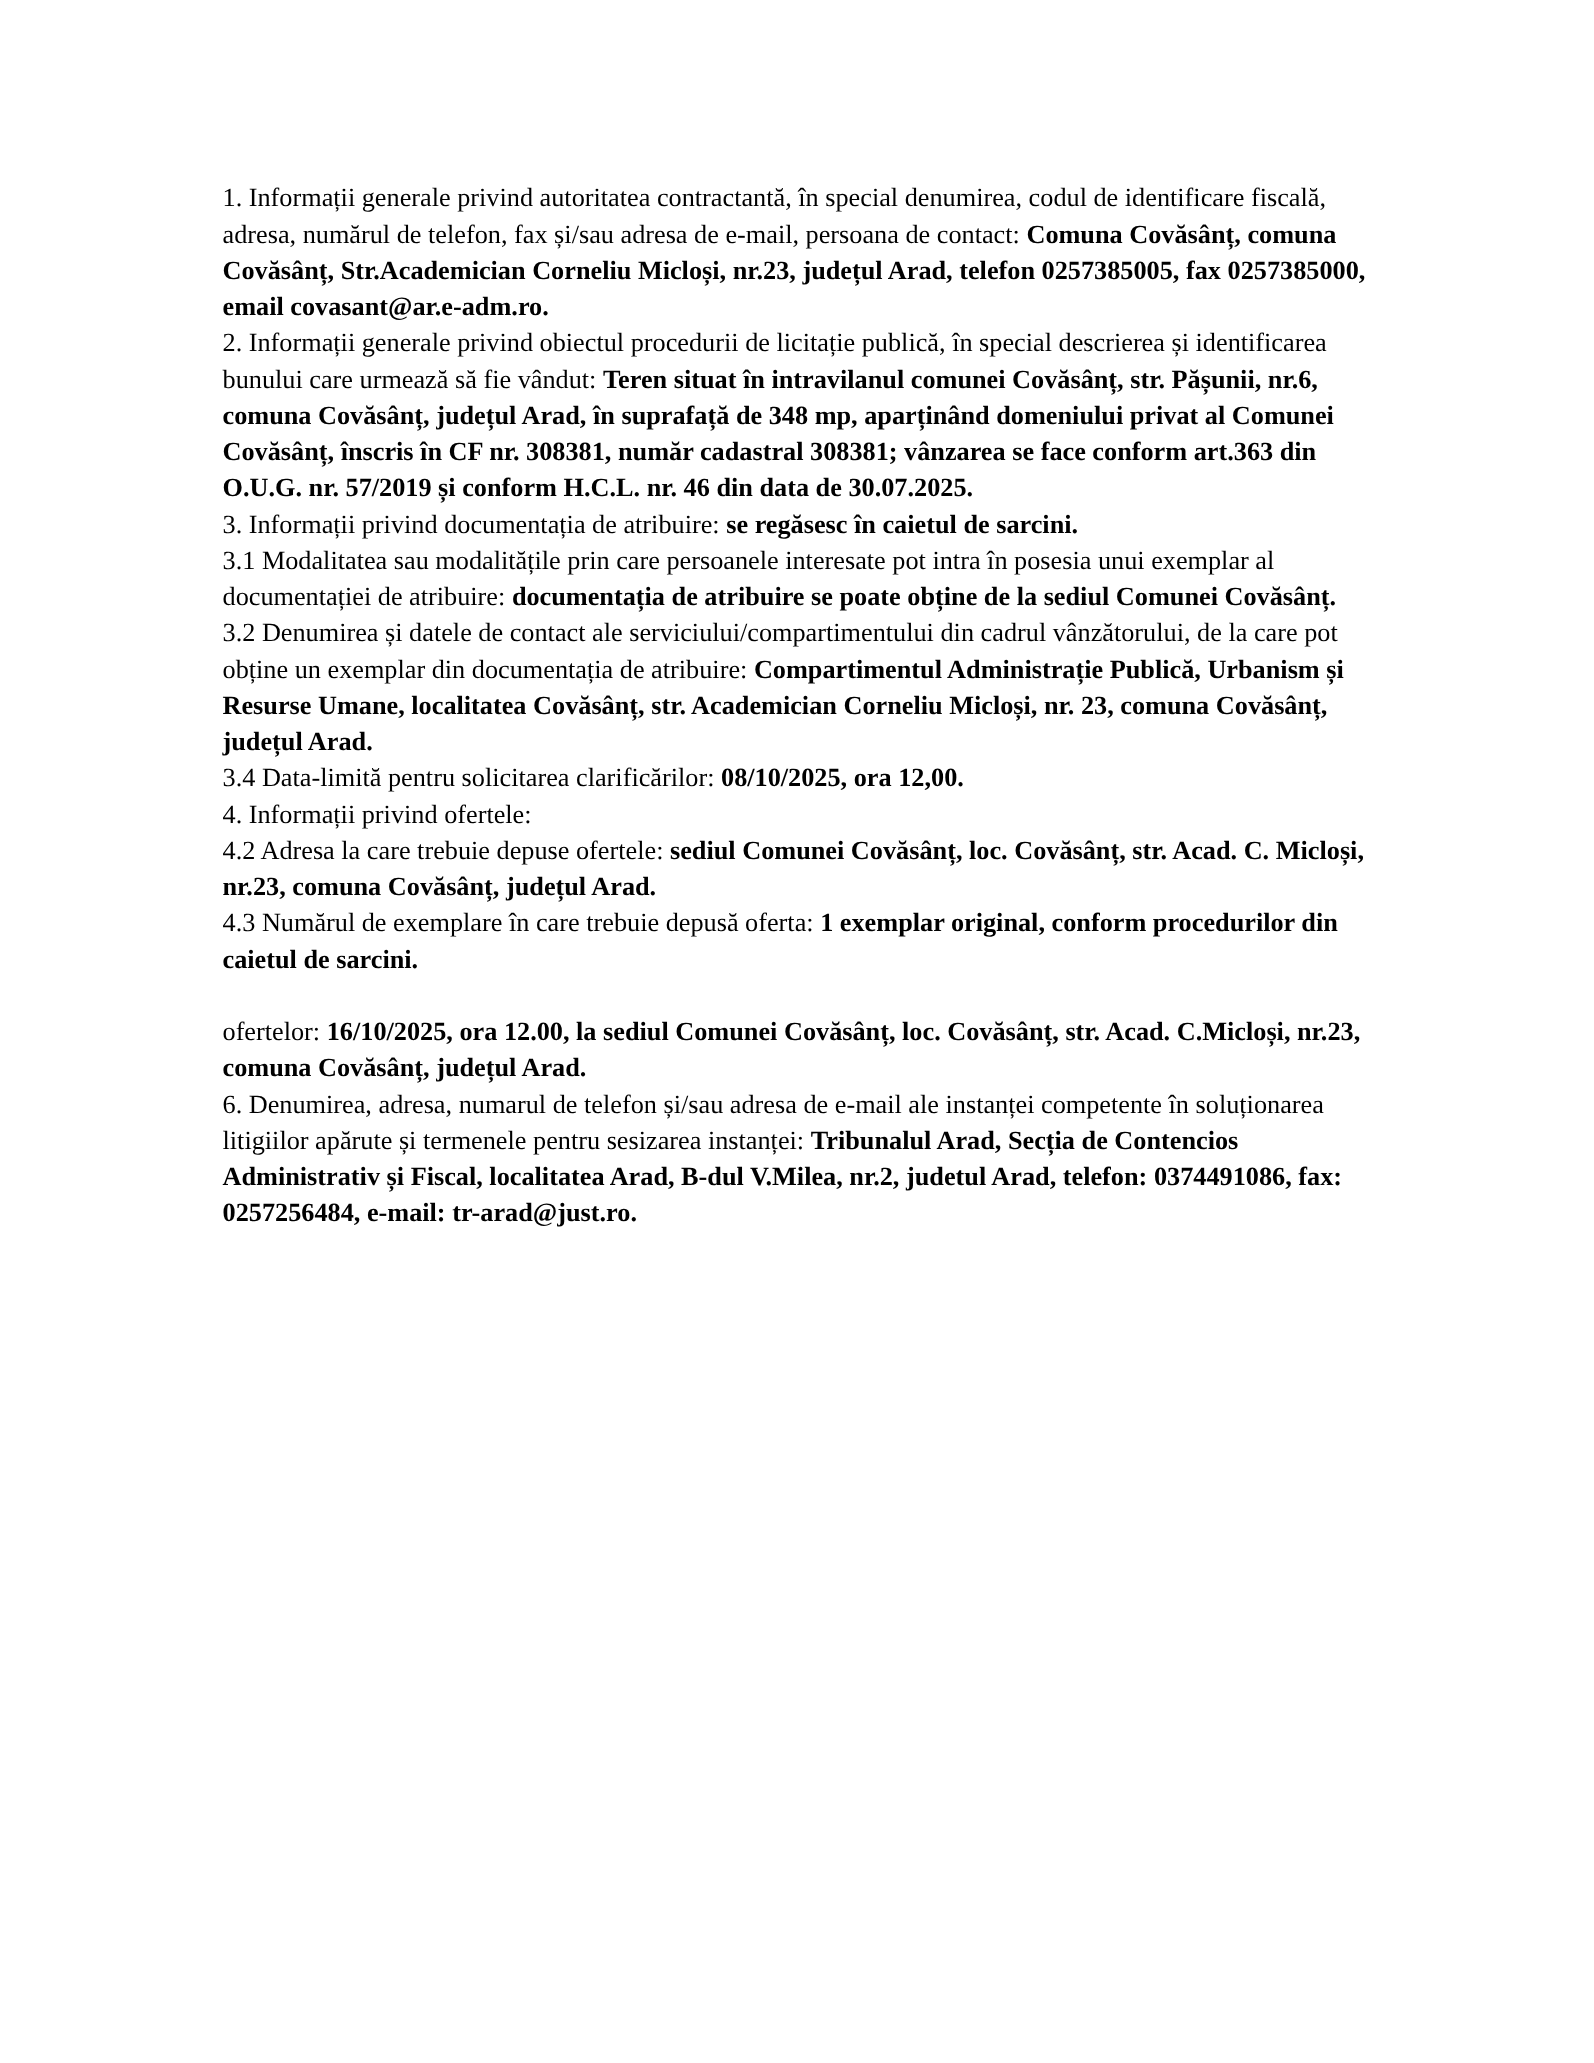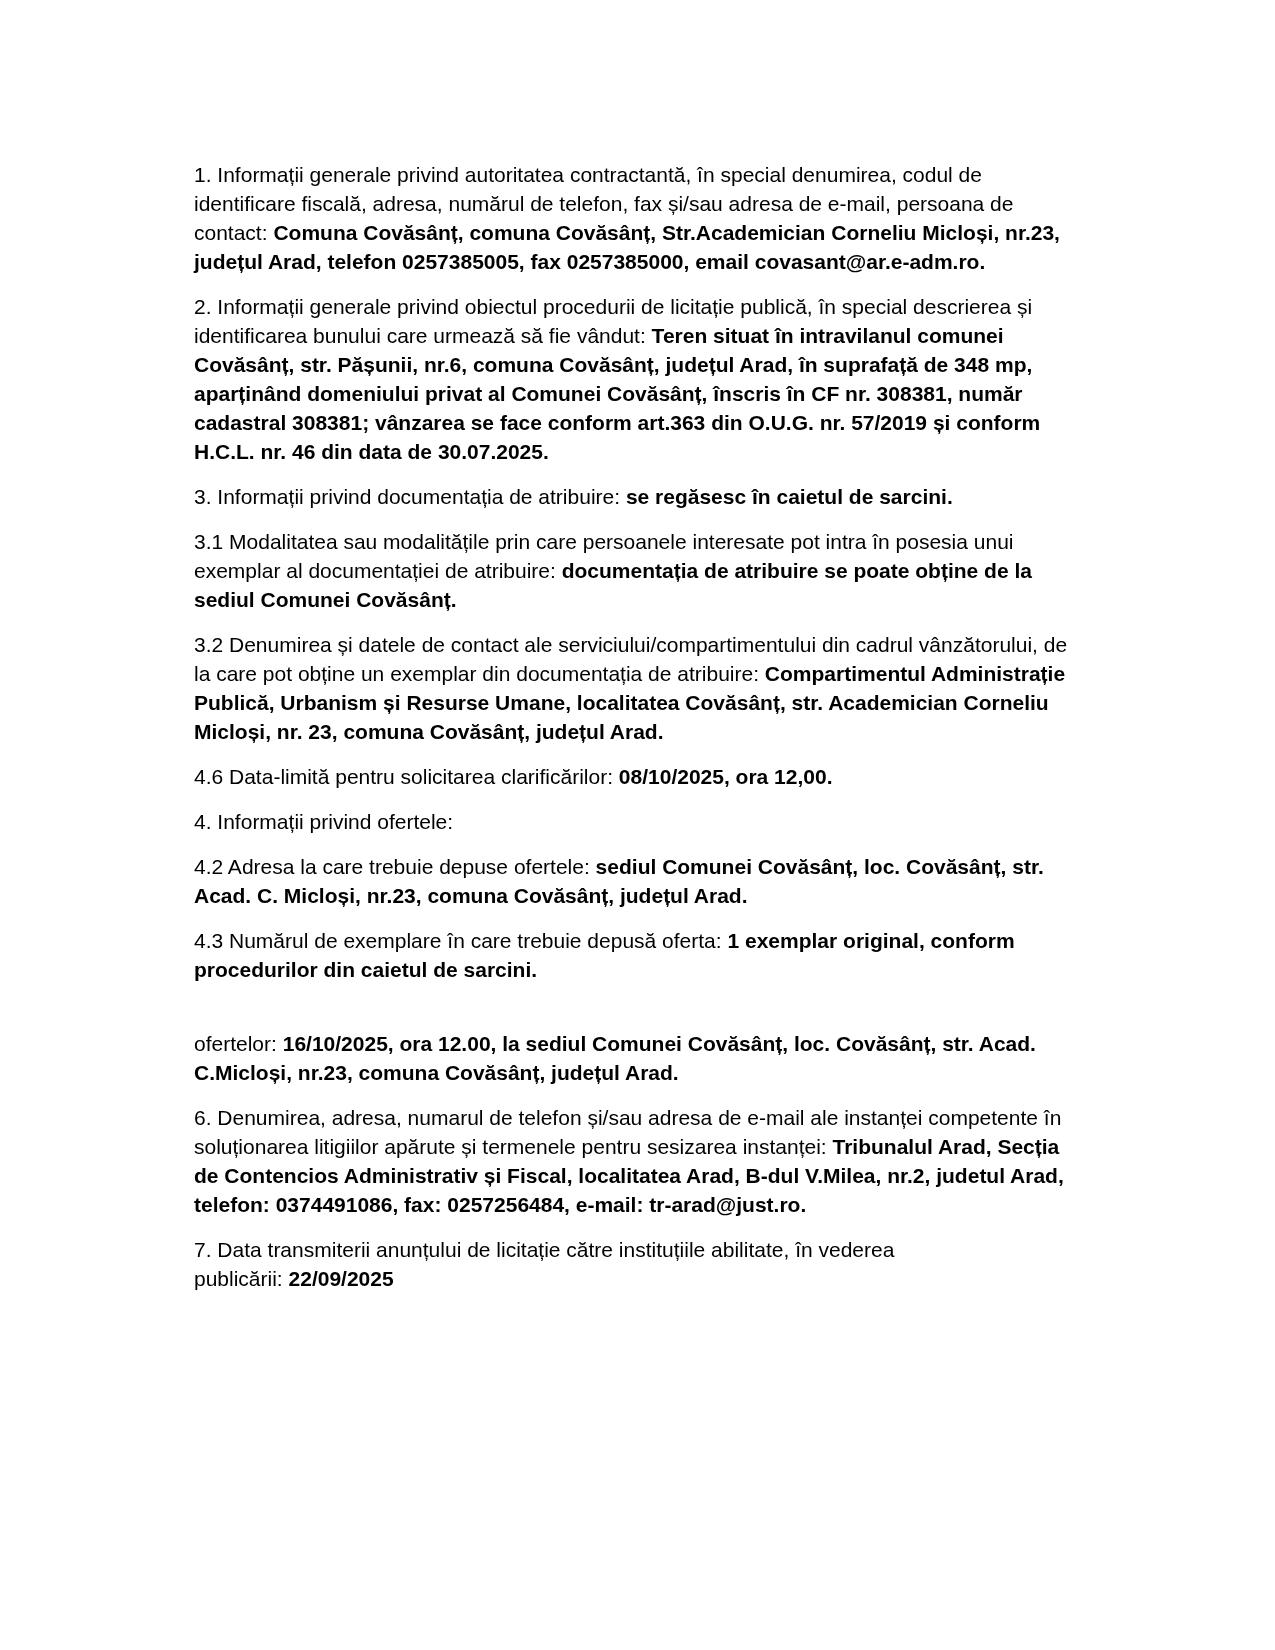--- a/index.html
+++ b/index.html
@@ -22,37 +22,37 @@
   .doc-body {
     position: absolute;
     left: 178px;
     top: 144px;
     width: 925px;
     color: #000000;
     font-size: 21px;
     line-height: 29px;
   }
   .para {
-    margin: 16px;
+    margin: 0;
+    font-family: Liberation Serif, serif;
   }
   .bold {
     font-weight: bold;
   }
 </style>
 </head>
 <body>
 
 <div class="page">
   <div class="doc-body">
       <p class="para"><span>1. Informații generale privind autoritatea contractantă, în special denumirea, codul de identificare fiscală, adresa, numărul de telefon, fax și/sau adresa de e-mail, persoana de contact: </span><span class="bold">Comuna Covăsânț, comuna Covăsânț, Str.Academician Corneliu Micloși, nr.23, județul Arad, telefon 0257385005, fax 0257385000, email covasant@ar.e-adm.ro.</span></p>
       <p class="para"><span>2. Informații generale privind obiectul procedurii de licitație publică, în special descrierea și identificarea bunului care urmează să fie vândut: </span><span class="bold">Teren situat în intravilanul comunei Covăsânț, str. Pășunii, nr.6, comuna Covăsânț, județul Arad, în suprafață de 348 mp, aparținând domeniului privat al Comunei Covăsânț, înscris în CF nr. 308381, număr cadastral 308381; vânzarea se face conform art.363 din O.U.G. nr. 57/2019 și conform H.C.L. nr. 46 din data de 30.07.2025.</span></p>
       <p class="para"><span>3. Informații privind documentația de atribuire: </span><span class="bold">se regăsesc în caietul de sarcini.</span></p>
       <p class="para"><span>3.1 Modalitatea sau modalitățile prin care persoanele interesate pot intra în posesia unui exemplar al documentației de atribuire: </span><span class="bold">documentația de atribuire se poate obține de la sediul Comunei Covăsânț.</span></p>
       <p class="para"><span>3.2 Denumirea și datele de contact ale serviciului/compartimentului din cadrul vânzătorului, de la care pot obține un exemplar din documentația de atribuire: </span><span class="bold">Compartimentul Administrație Publică, Urbanism și Resurse Umane, localitatea Covăsânț, str. Academician Corneliu Micloși, nr. 23, comuna Covăsânț, județul Arad.</span></p>
-      <p class="para"><span>4.6 Data-limită pentru solicitarea clarificărilor: </span><span class="bold">08/10/2025, ora 12,00.</span></p>
+      <p class="para"><span>3.4 Data-limită pentru solicitarea clarificărilor: </span><span class="bold">08/10/2025, ora 12,00.</span></p>
       <p class="para"><span>4. Informații privind ofertele:</span></p>
       <p class="para"><span>4.2 Adresa la care trebuie depuse ofertele: </span><span class="bold">sediul Comunei Covăsânț, loc. Covăsânț, str. Acad. C. Micloși, nr.23, comuna Covăsânț, județul Arad.</span></p>
       <p class="para"><span>4.3 Numărul de exemplare în care trebuie depusă oferta: </span><span class="bold">1 exemplar original, conform procedurilor din caietul de sarcini.</span></p>
       <p class="para"><br><span>ofertelor: </span><span class="bold">16/10/2025, ora 12.00, la sediul Comunei Covăsânț, loc. Covăsânț, str. Acad. C.Micloși, nr.23, comuna Covăsânț, județul Arad.</span></p>
       <p class="para"><span>6. Denumirea, adresa, numarul de telefon și/sau adresa de e-mail ale instanței competente în soluționarea litigiilor apărute și termenele pentru sesizarea instanței: </span><span class="bold">Tribunalul Arad, Secția de Contencios Administrativ și Fiscal, localitatea Arad, B-dul V.Milea, nr.2, judetul Arad, telefon: 0374491086, fax: 0257256484, e-mail: tr-arad@just.ro.</span></p>
-      <p class="para"><span>7. Data transmiterii anunțului de licitație către instituțiile abilitate, în vederea</span><br><span>publicării: </span><span class="bold">22/09/2025</span></p>
     </div>
 </div>
 
 </body></html>

